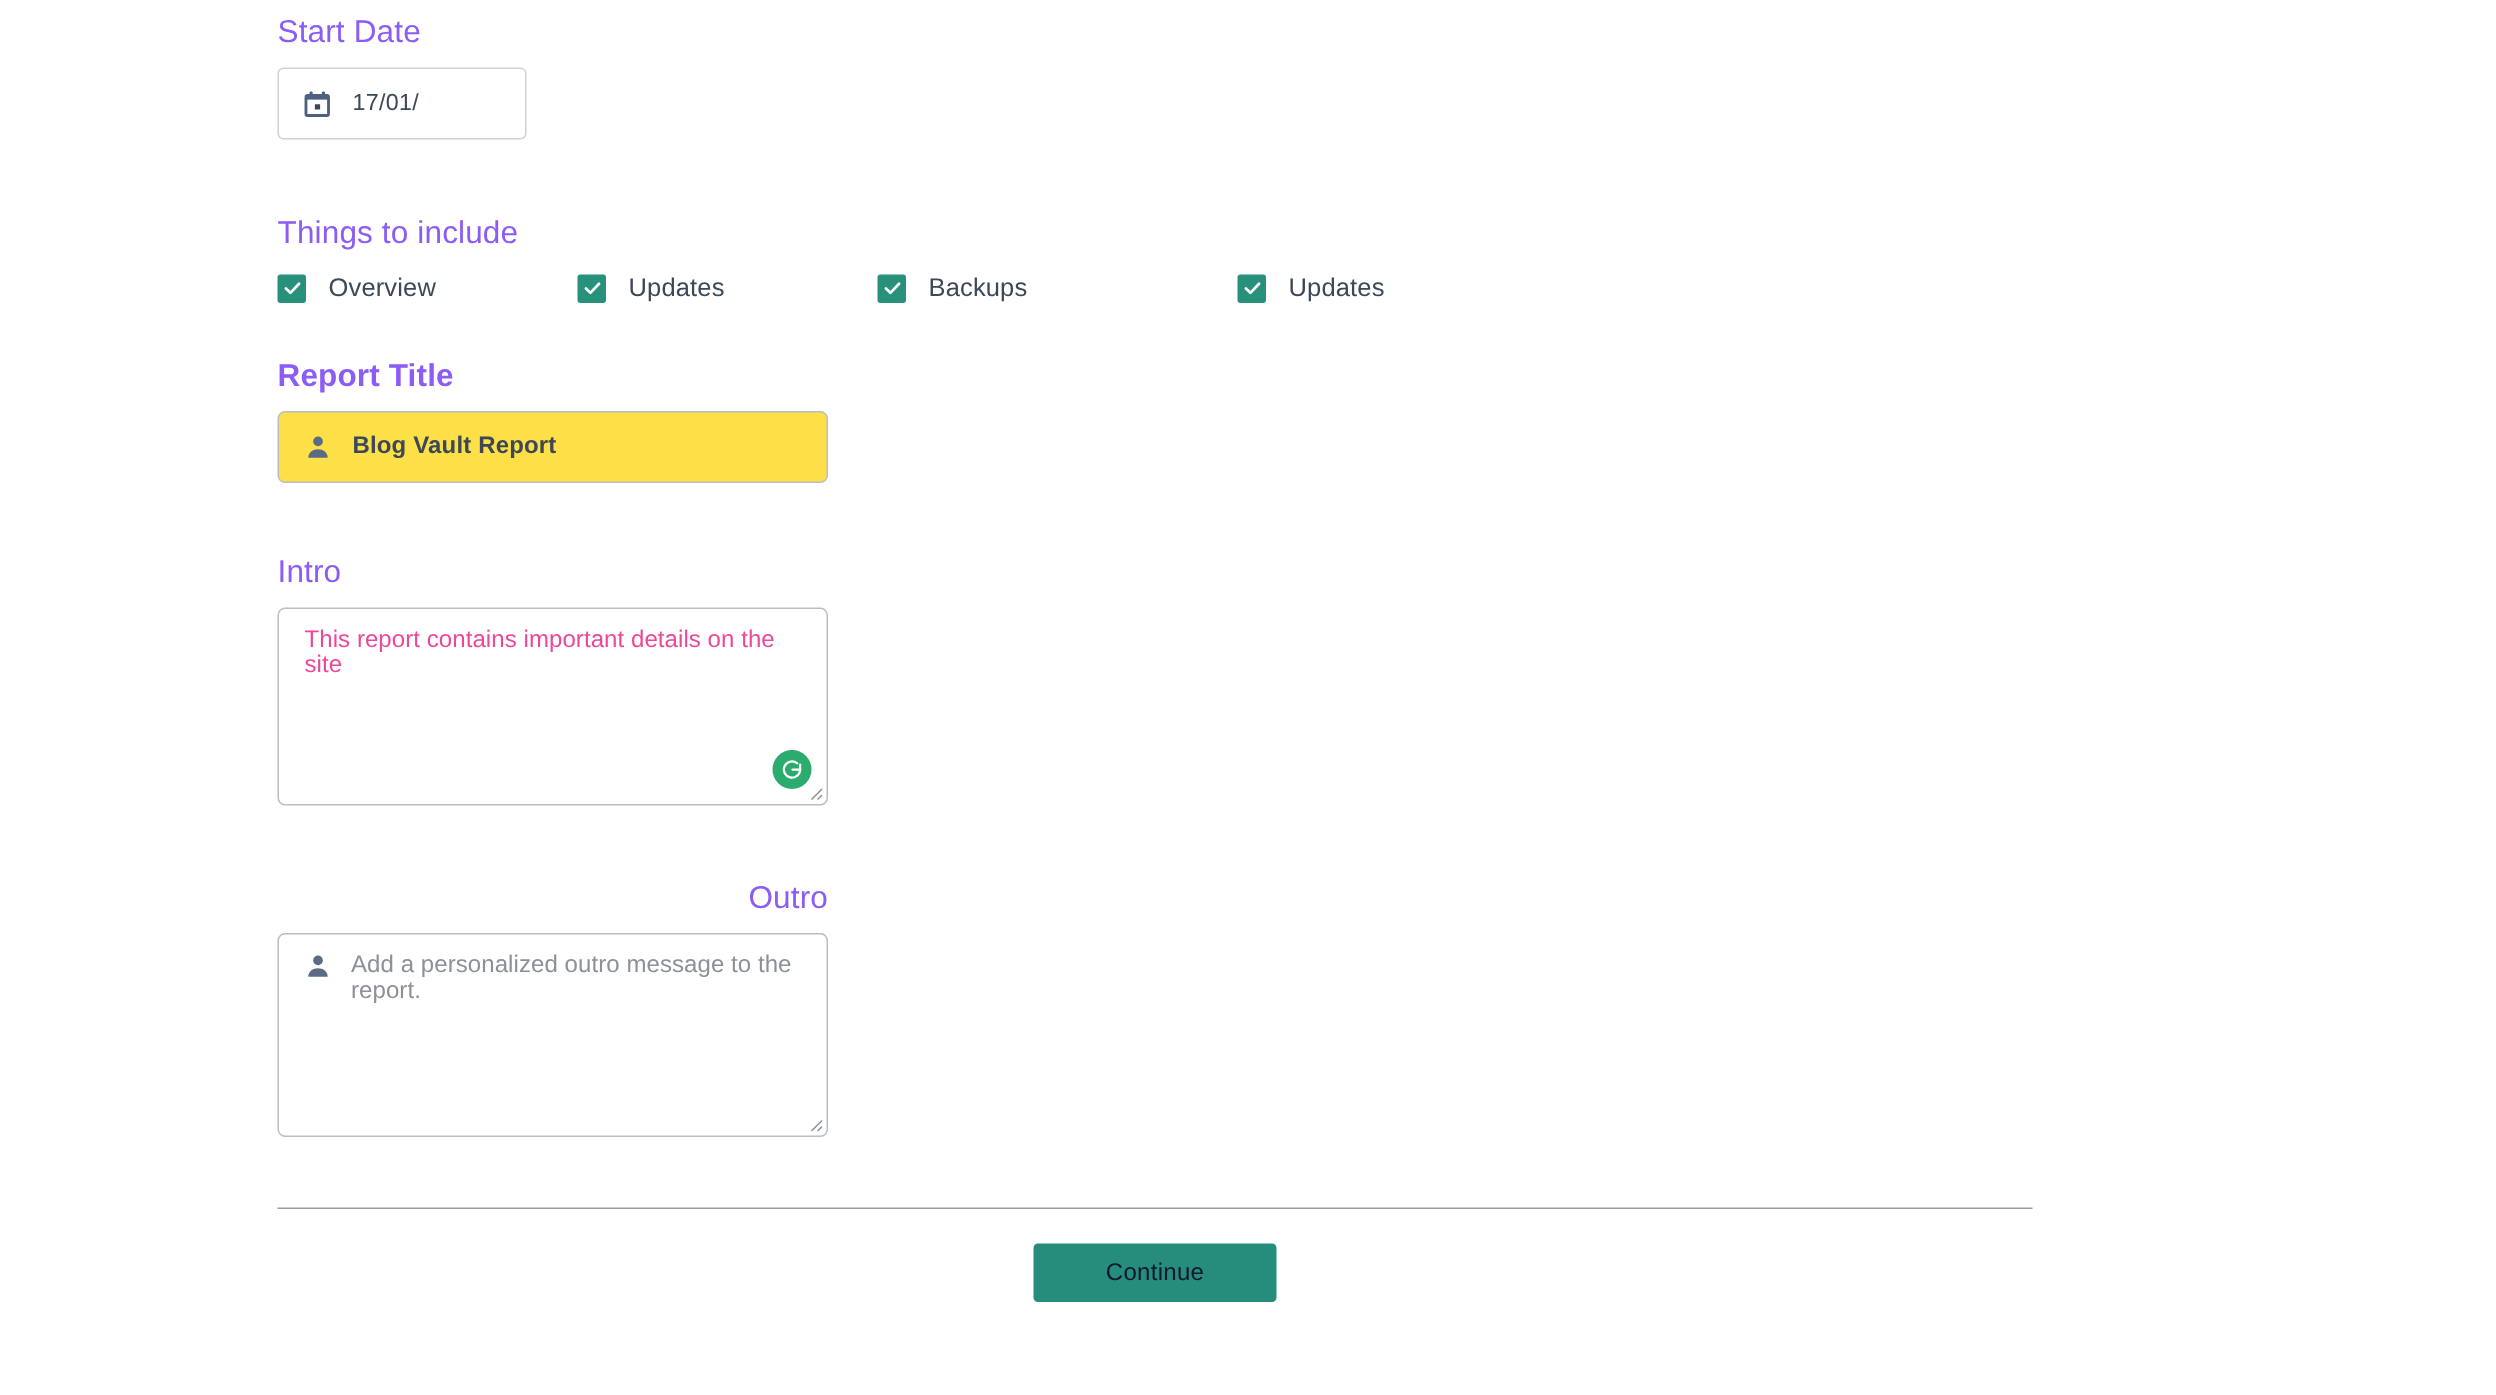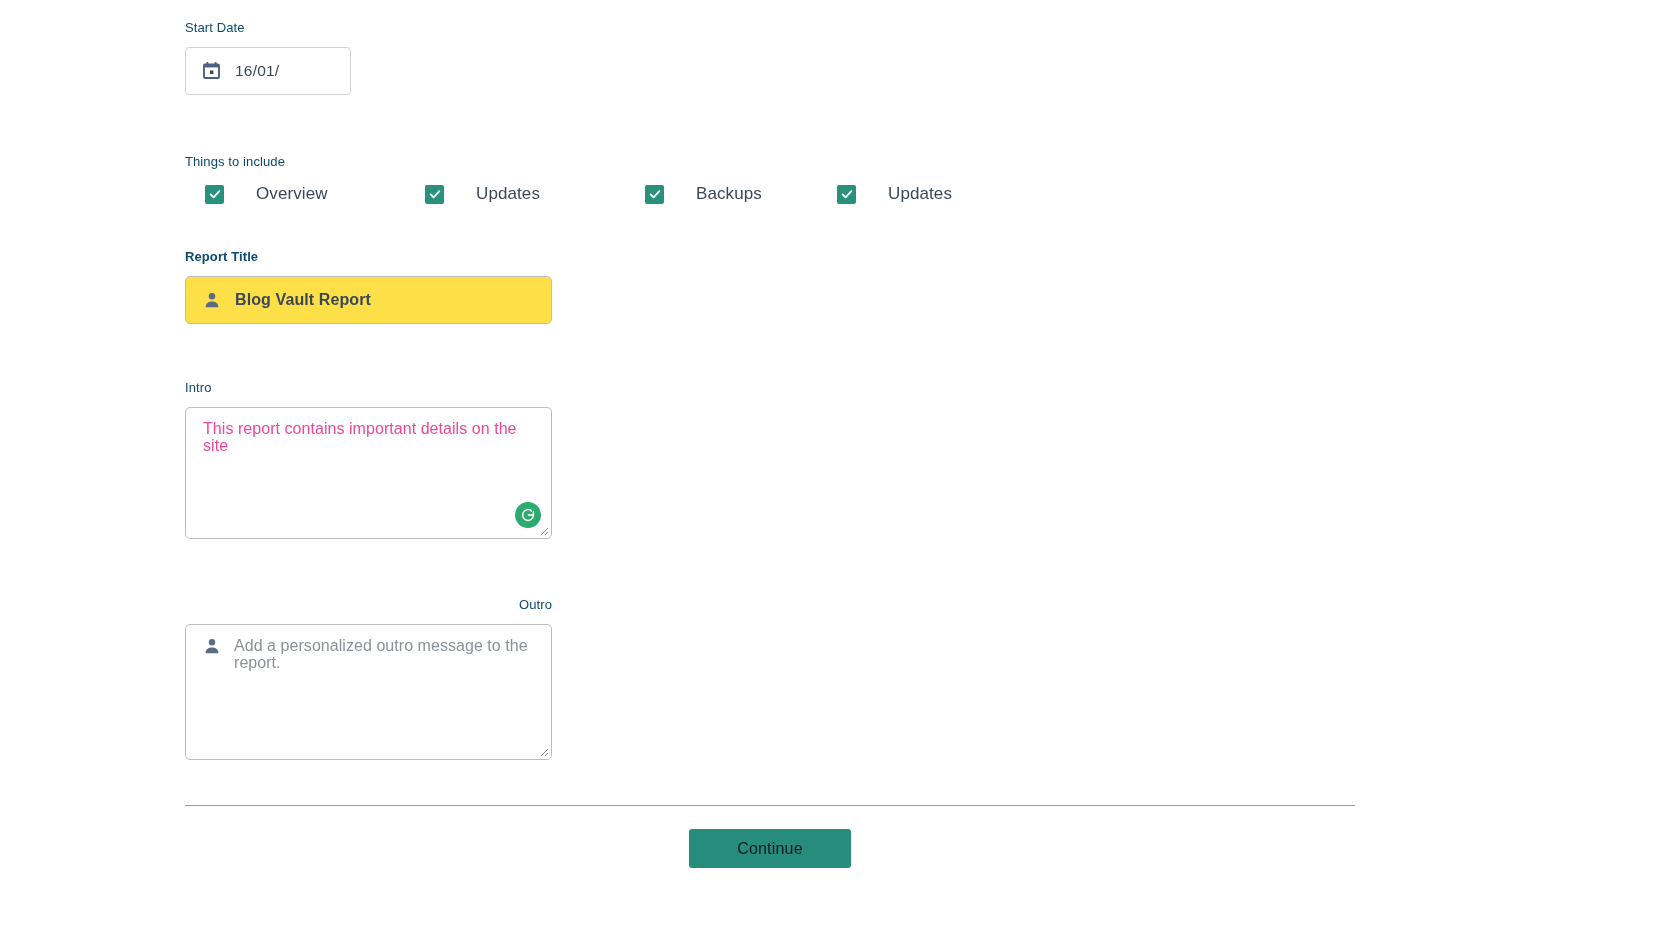--- a/index.html
+++ b/index.html
@@ -15,26 +15,25 @@
 
   .page {
     position: relative;
     width: 1664px;
     height: 930px;
     background: #ffffff;
   }
 
   
   .field-label {
-    font-size: 13px;
-    color: #0c4a6e;
+    font-size: 21px;
+    color: #8b5cf6;
     line-height: 1.2;
     letter-spacing: 0.1px;
     white-space: nowrap;
-    margin-top: 11px;
   }
 
   
   .date-row {
     position: absolute;
     left: 185px;
     top: 9px;
     display: flex;
     gap: 36px;
   }
@@ -66,27 +65,26 @@
     left: 185px;
     top: 143px;
   }
   .include-block .field-label { margin-bottom: 14px; }
   .checkbox-row {
     display: flex;
     align-items: center;
   }
   .checkbox-item {
     display: flex;
-    align-items: flex-end;
-    gap: 32px;
-    margin-left: 20px;
+    align-items: center;
+    gap: 15px;
   }
   .cb-overview { width: 200px; }
   .cb-updates  { width: 200px; }
-  .cb-backups  { width: 172px; }
+  .cb-backups  { width: 240px; }
 
   .checkbox {
     width: 19px;
     height: 19px;
     background: #28917c;
     border-radius: 2px;
     display: flex;
     align-items: center;
     justify-content: center;
     flex: 0 0 auto;
@@ -232,21 +230,21 @@
       <div class="date-input">
         <span class="cal-icon">
           <svg viewBox="0 0 24 24" xmlns="http://www.w3.org/2000/svg">
             <rect x="2.5" y="4.5" width="19" height="17" rx="1.6" fill="none" stroke="#4d6080" stroke-width="2.4"></rect>
             <rect x="5.5" y="1.2" width="2.6" height="4.6" rx="1" fill="#4d6080"></rect>
             <rect x="15.9" y="1.2" width="2.6" height="4.6" rx="1" fill="#4d6080"></rect>
             <rect x="2.5" y="4.5" width="19" height="3.6" fill="#4d6080"></rect>
             <rect x="10" y="12" width="4.4" height="4.4" fill="#3c4858"></rect>
           </svg>
         </span>
-        <span class="date-text">16/01/</span>
+        <span class="date-text">17/01/</span>
       </div>
     </div>
 
 
   </div>
 
   <div class="include-block">
     <div class="field-label">Things to include</div>
     <div class="checkbox-row">
 

